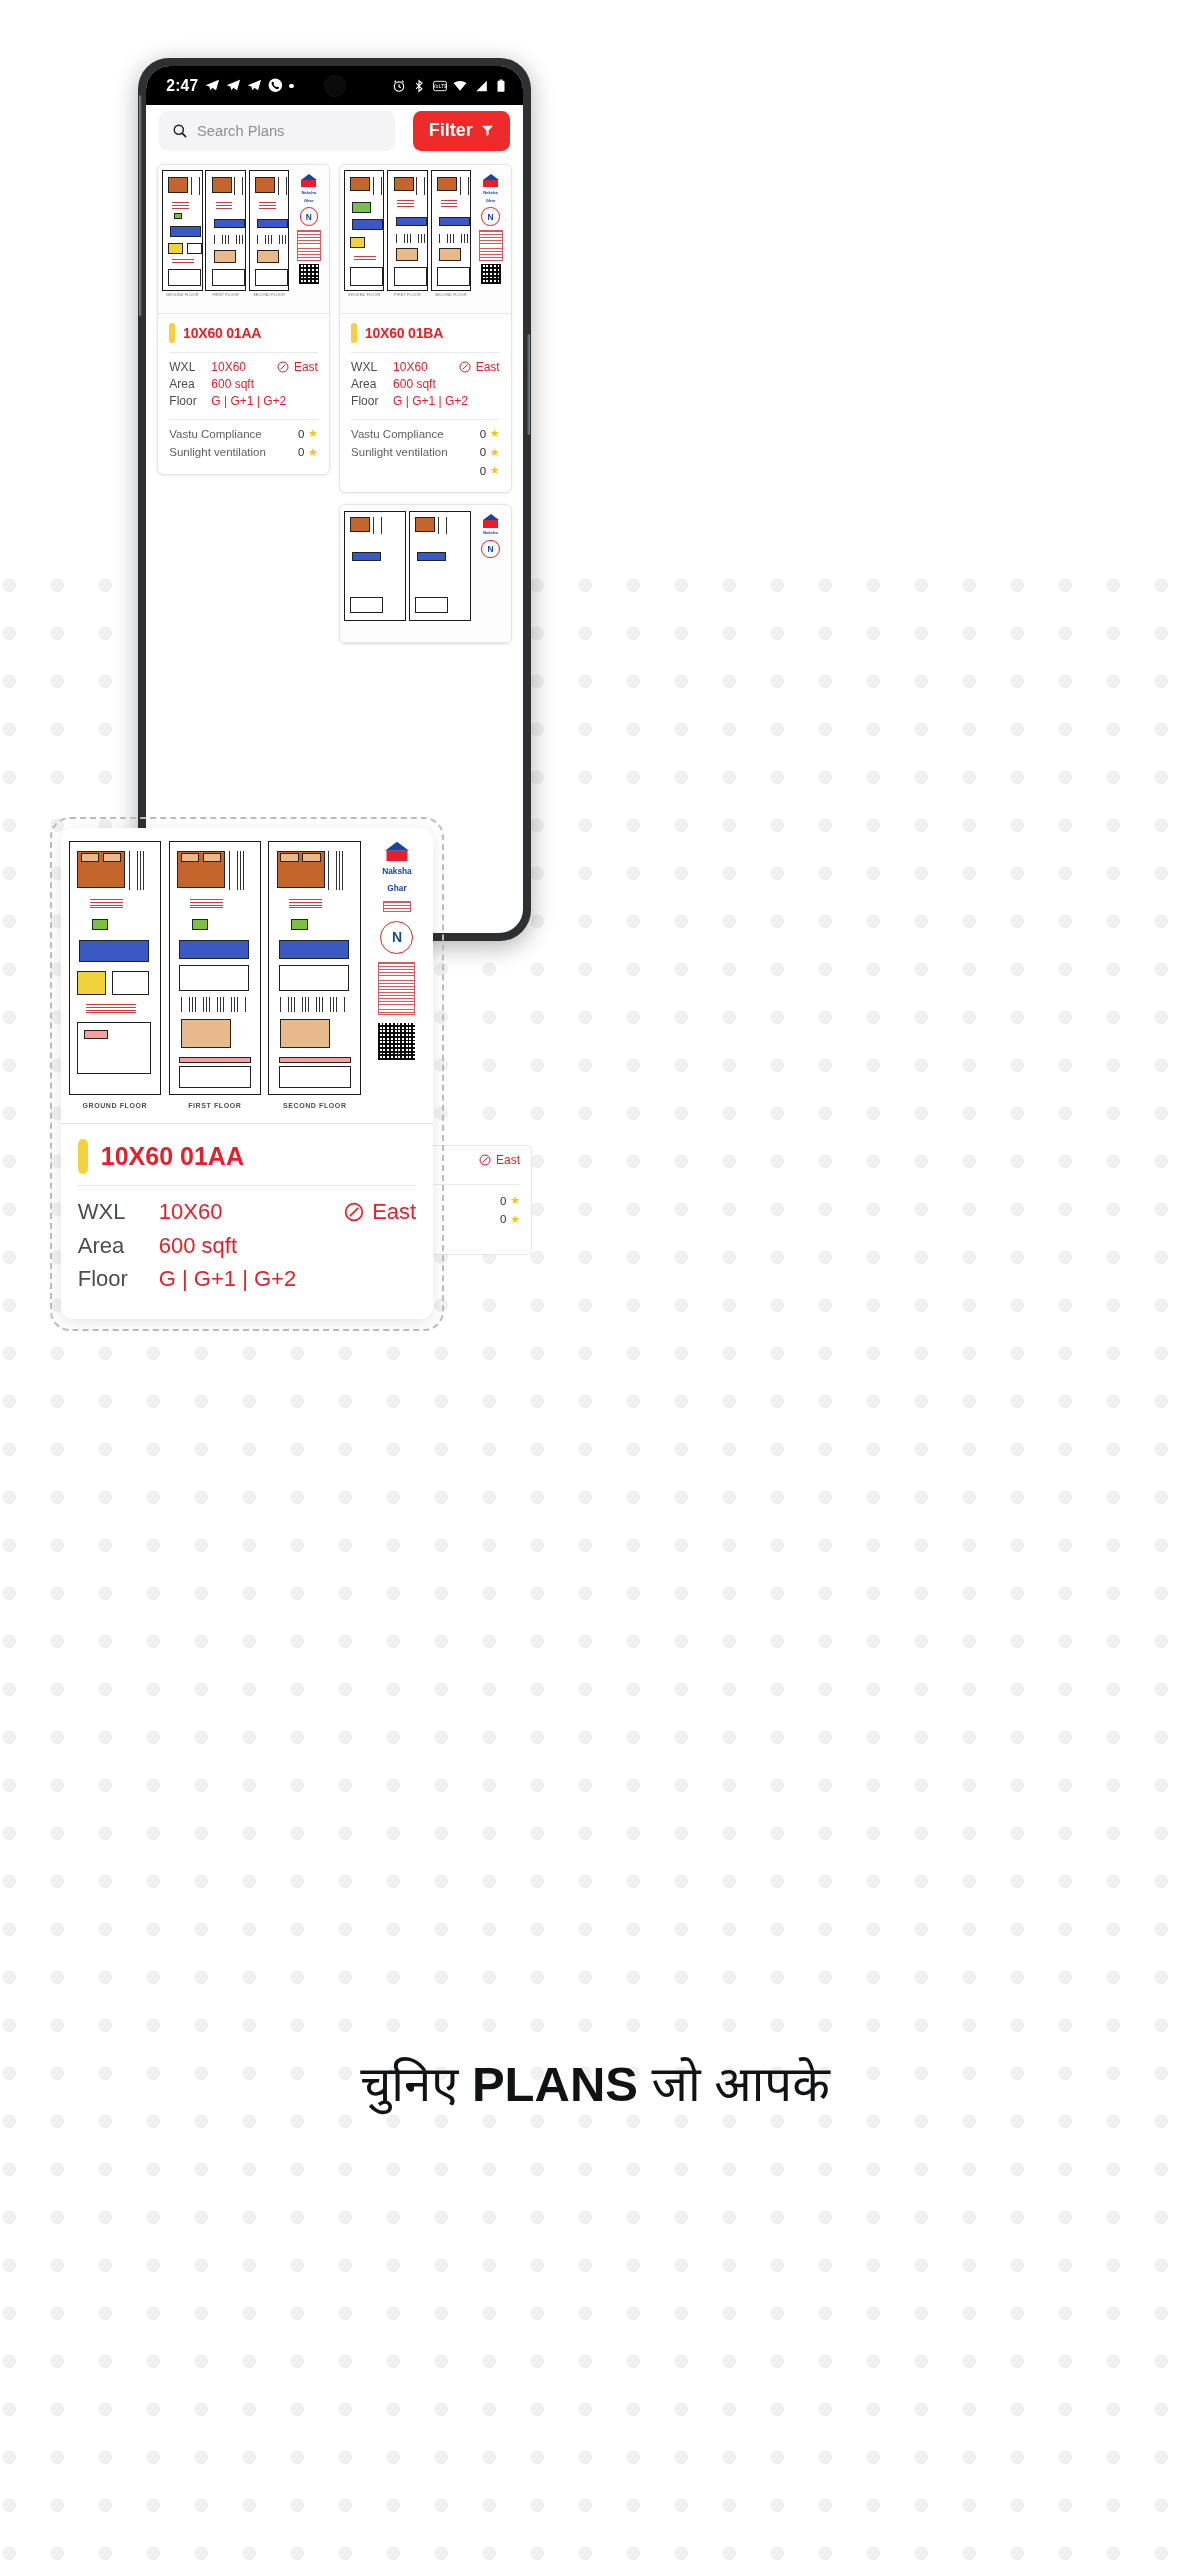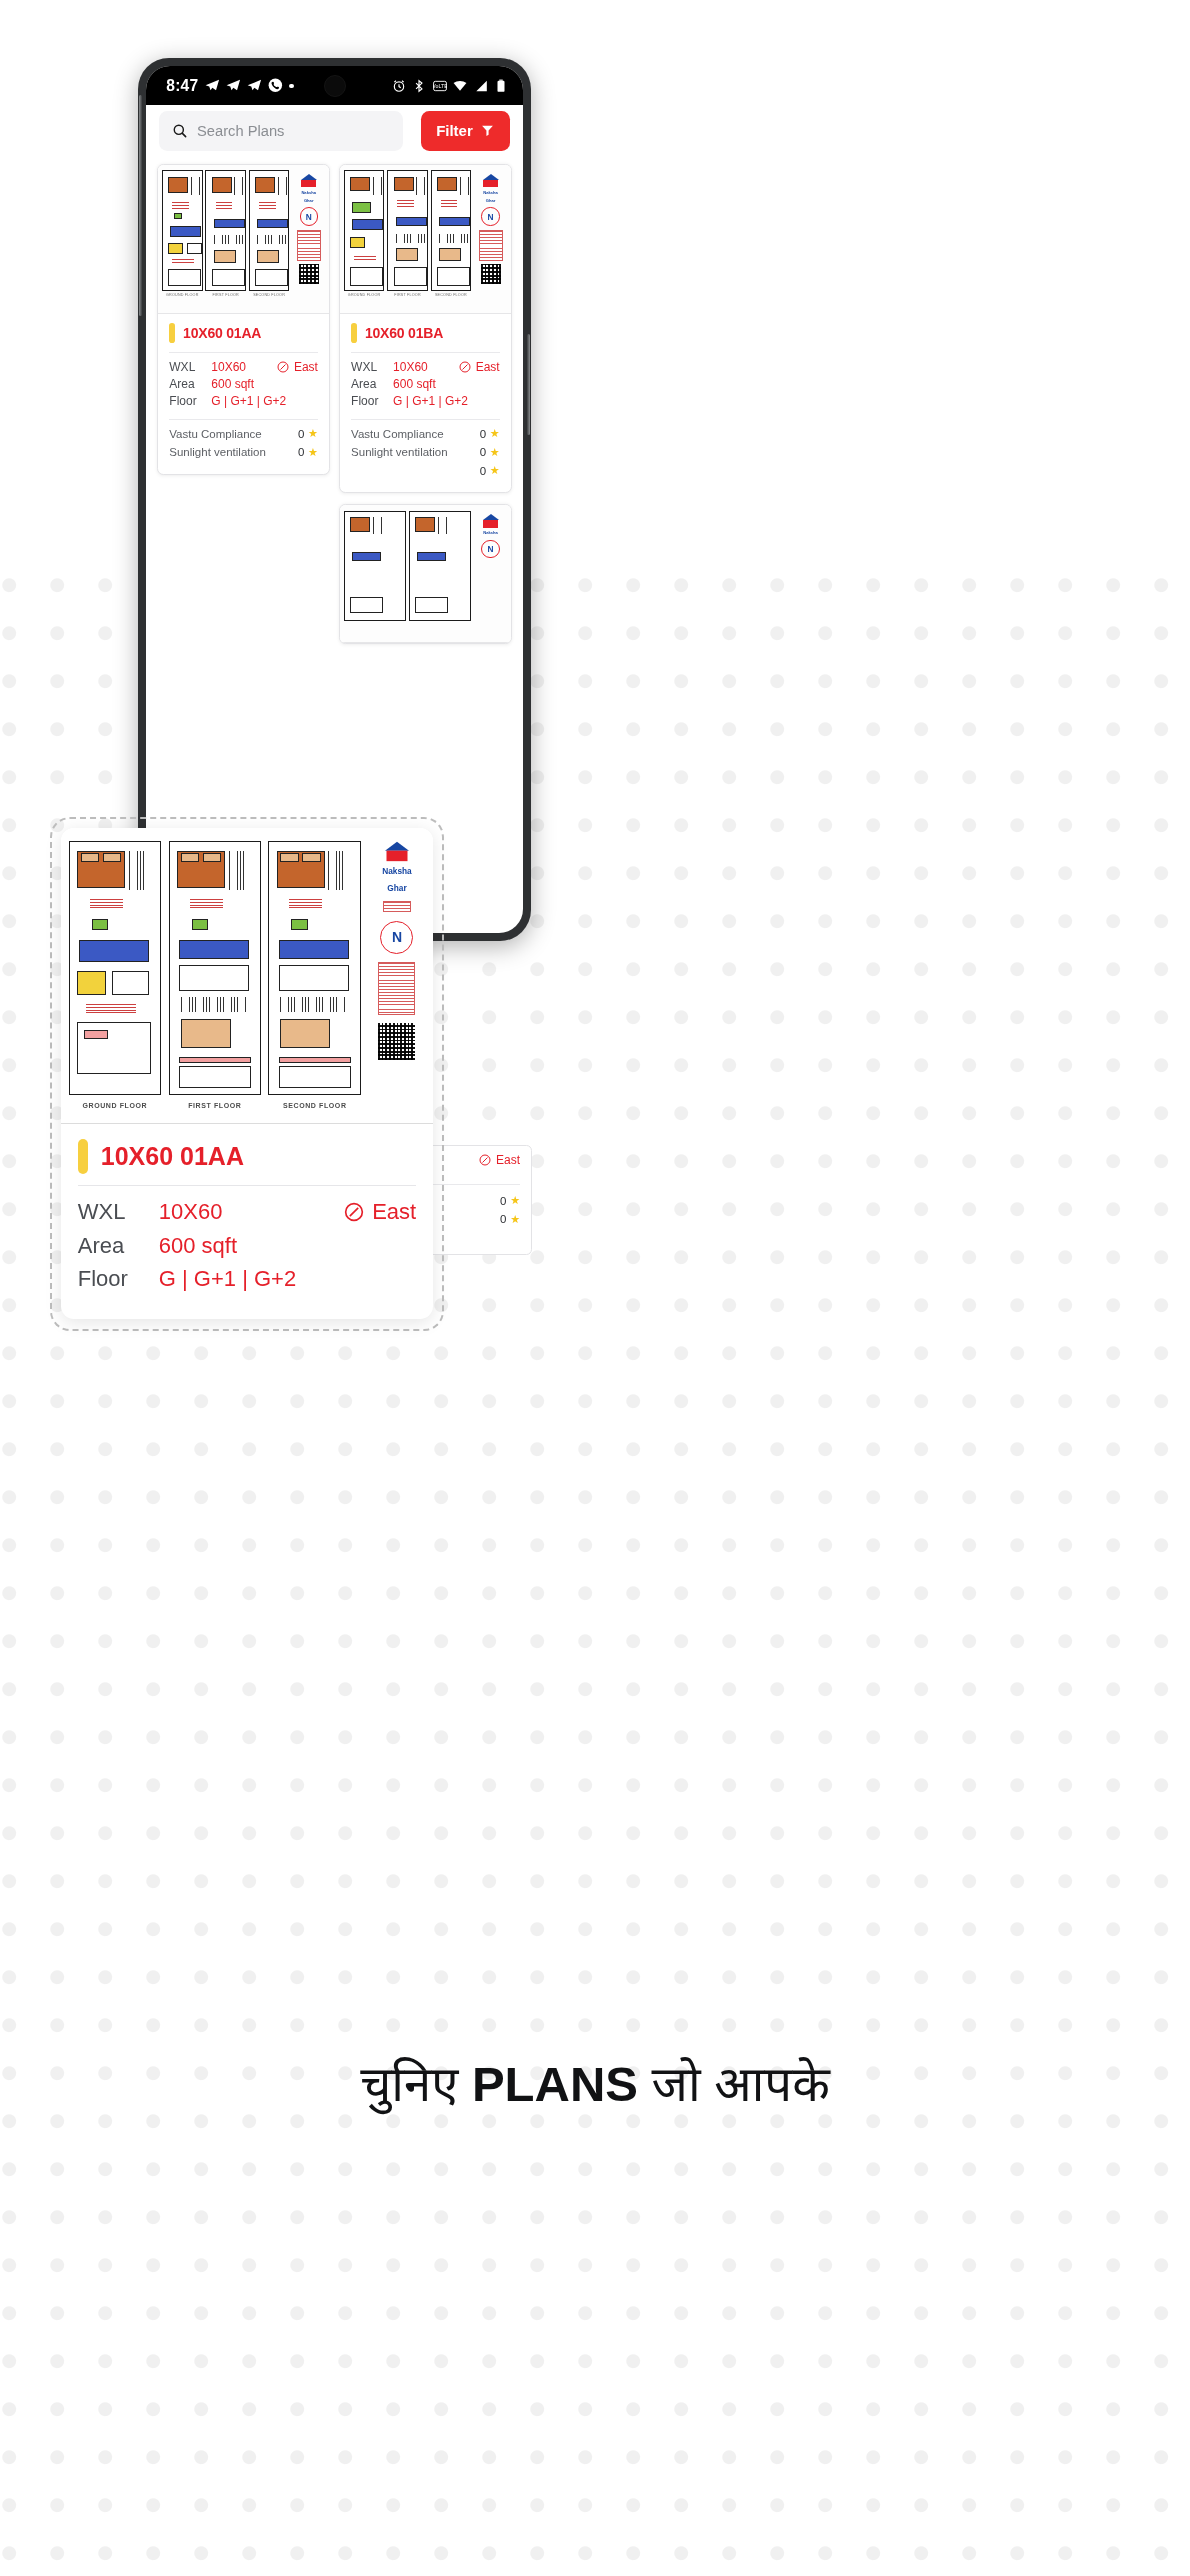--- a/index.html
+++ b/index.html
@@ -136,21 +136,21 @@
   .filter-btn {
     height: 40px;
     background: #ee2b2b;
     border-radius: 8.3px;
     display: flex;
     align-items: center;
     gap: 8.3px;
     padding: 0 15.6px;
     cursor: pointer;
   }
-  .filter-btn .flbl { color: #fff; font-size: 15px; font-weight: 600; }
+  .filter-btn .flbl { color: #fff; font-size: 18px; font-weight: 600; }
   .filter-btn svg { width: 13px; height: 13px; }
 
   
   .plan-grid {
     display: flex;
     gap: 9.2px;
     padding: 0 11px;
     position: relative;
   }
   .plan-col { flex: 1; display: flex; flex-direction: column; gap: 11px; }
@@ -330,21 +330,21 @@
 <div class="bg-pattern"></div>
 <div class="bg-white-top"></div>
 
 <div class="phone">
   <div class="phone-edge-hl"></div>
   <div class="phone-edge-hl2"></div>
   <div class="phone-screen">
 
     <div class="statusbar">
       <div class="sb-left">
-        <span class="sb-time">8:47</span>
+        <span class="sb-time">2:47</span>
         <svg class="tg-icon" viewBox="0 0 24 24">
             <path fill="#fff" d="M23 3 1 12l6 2 2 6 3-4 6 4z"></path>
           </svg>
         <svg class="tg-icon" viewBox="0 0 24 24">
             <path fill="#fff" d="M23 3 1 12l6 2 2 6 3-4 6 4z"></path>
           </svg>
         <svg class="tg-icon" viewBox="0 0 24 24">
             <path fill="#fff" d="M23 3 1 12l6 2 2 6 3-4 6 4z"></path>
           </svg>
         <svg class="phone-ic" viewBox="0 0 24 24">

